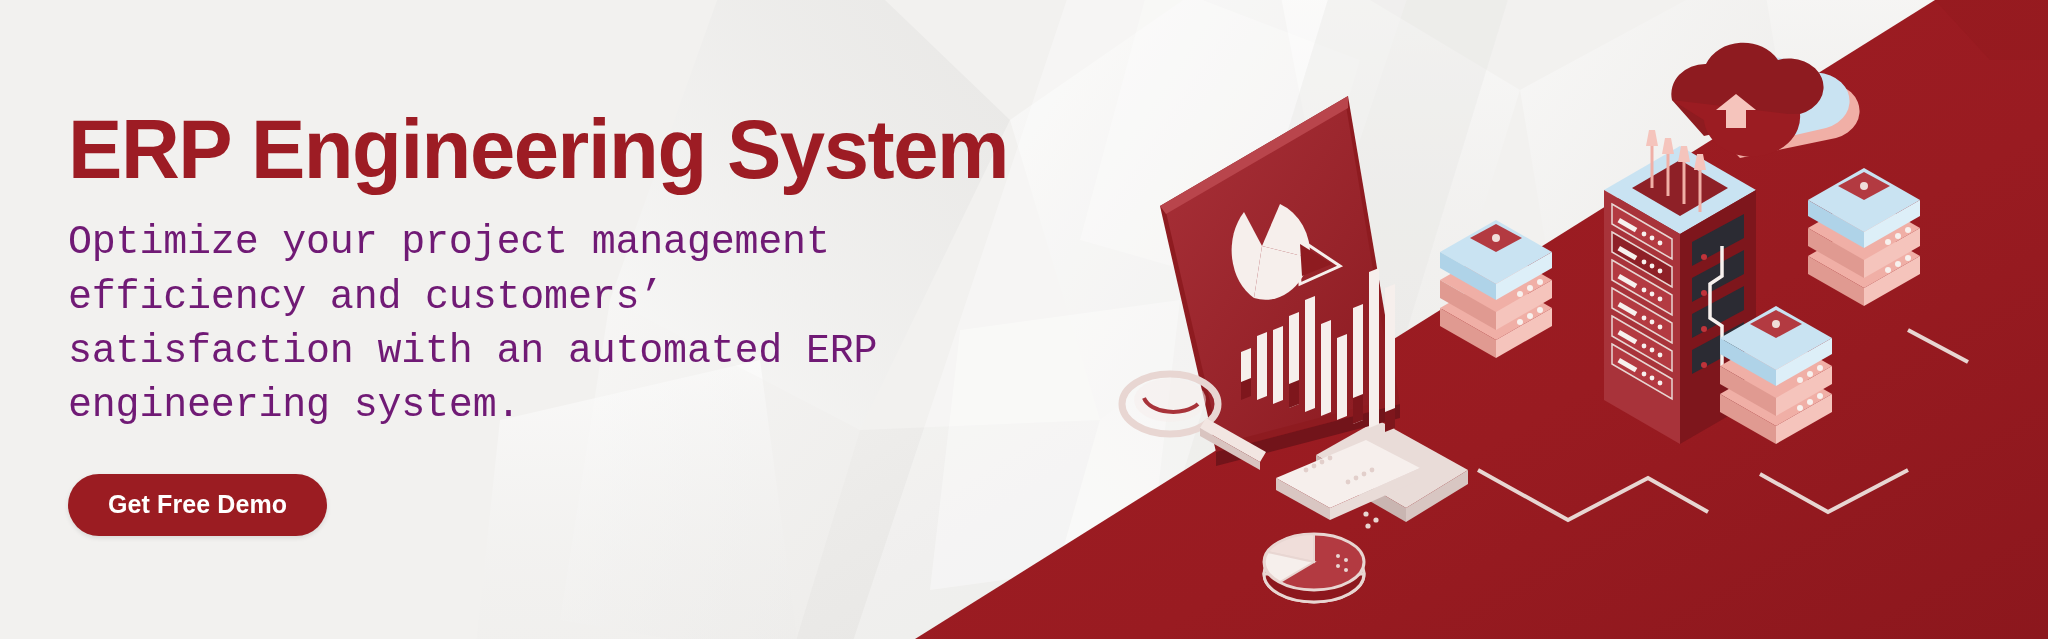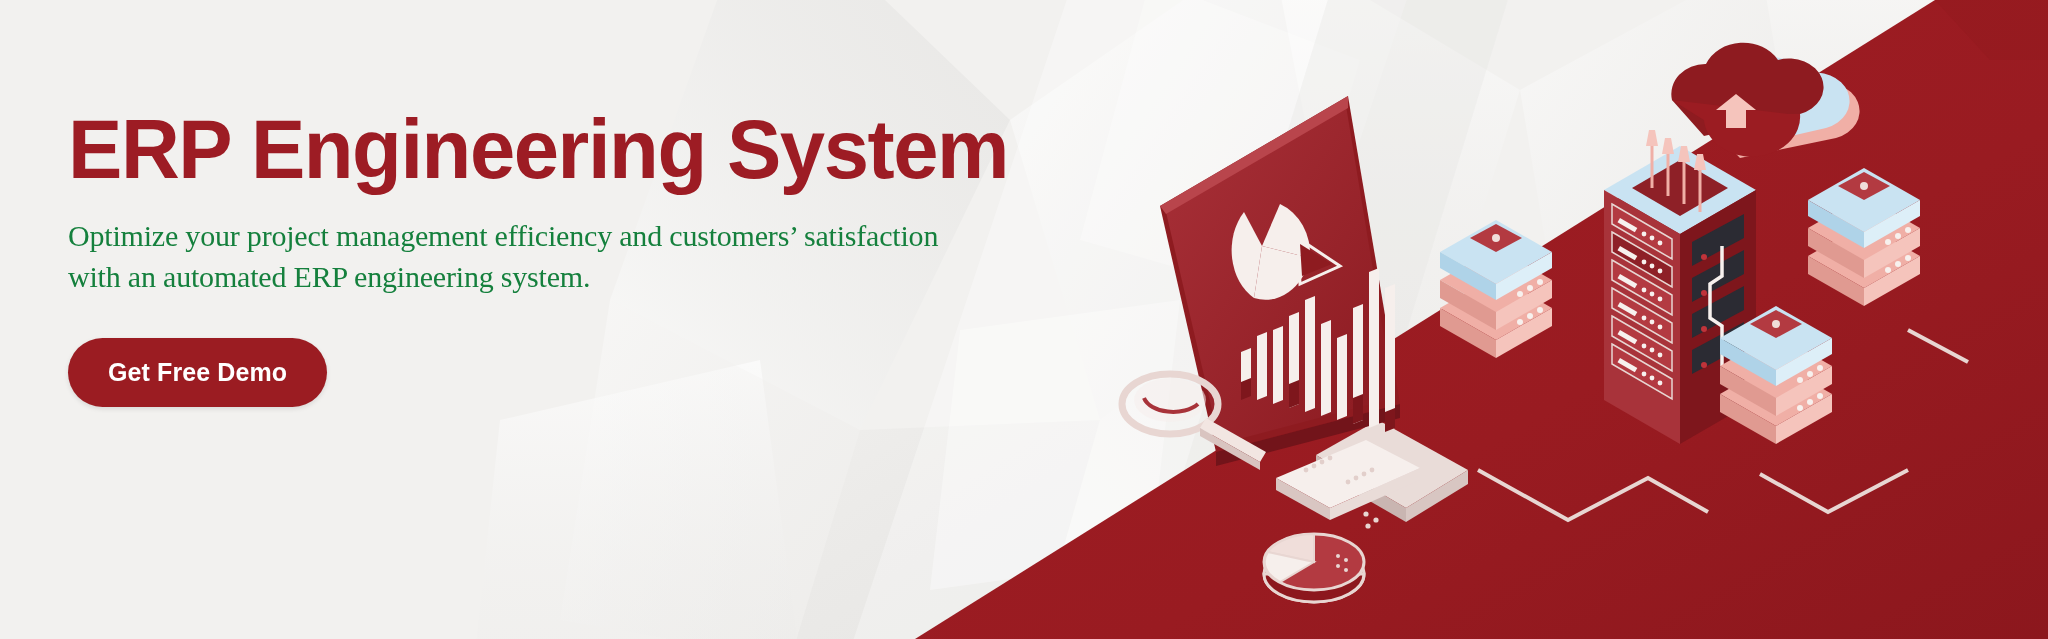--- a/index.html
+++ b/index.html
@@ -46,36 +46,36 @@
     line-height: 0.98;
     letter-spacing: -1.5px;
     color: #9D1C24;
     white-space: nowrap;
     transform: scaleX(0.97);
     transform-origin: left center;
   }
 
   .subhead {
     margin-top: 26px;
-    font-family: Liberation Serif, serif;
+    font-family: Liberation Mono, monospace;
     font-weight: 400;
-    font-size: 30px;
+    font-size: 40px;
     line-height: 1.36;
-    color: #15803d;
+    color: #701a75;
     max-width: 880px;
     letter-spacing: -0.2px;
   }
 
   .cta-wrap { margin-top: 40px; }
 
   .cta-button {
     display: inline-flex;
     align-items: center;
     justify-content: center;
-    height: 69px;
+    height: 62px;
     padding: 0 40px;
     border: none;
     border-radius: 40px;
     background: #9B1C22;
     color: #FFFFFF;
     font-family: "Liberation Sans", sans-serif;
     font-weight: 700;
     font-size: 25px;
     letter-spacing: 0.1px;
     cursor: pointer;

